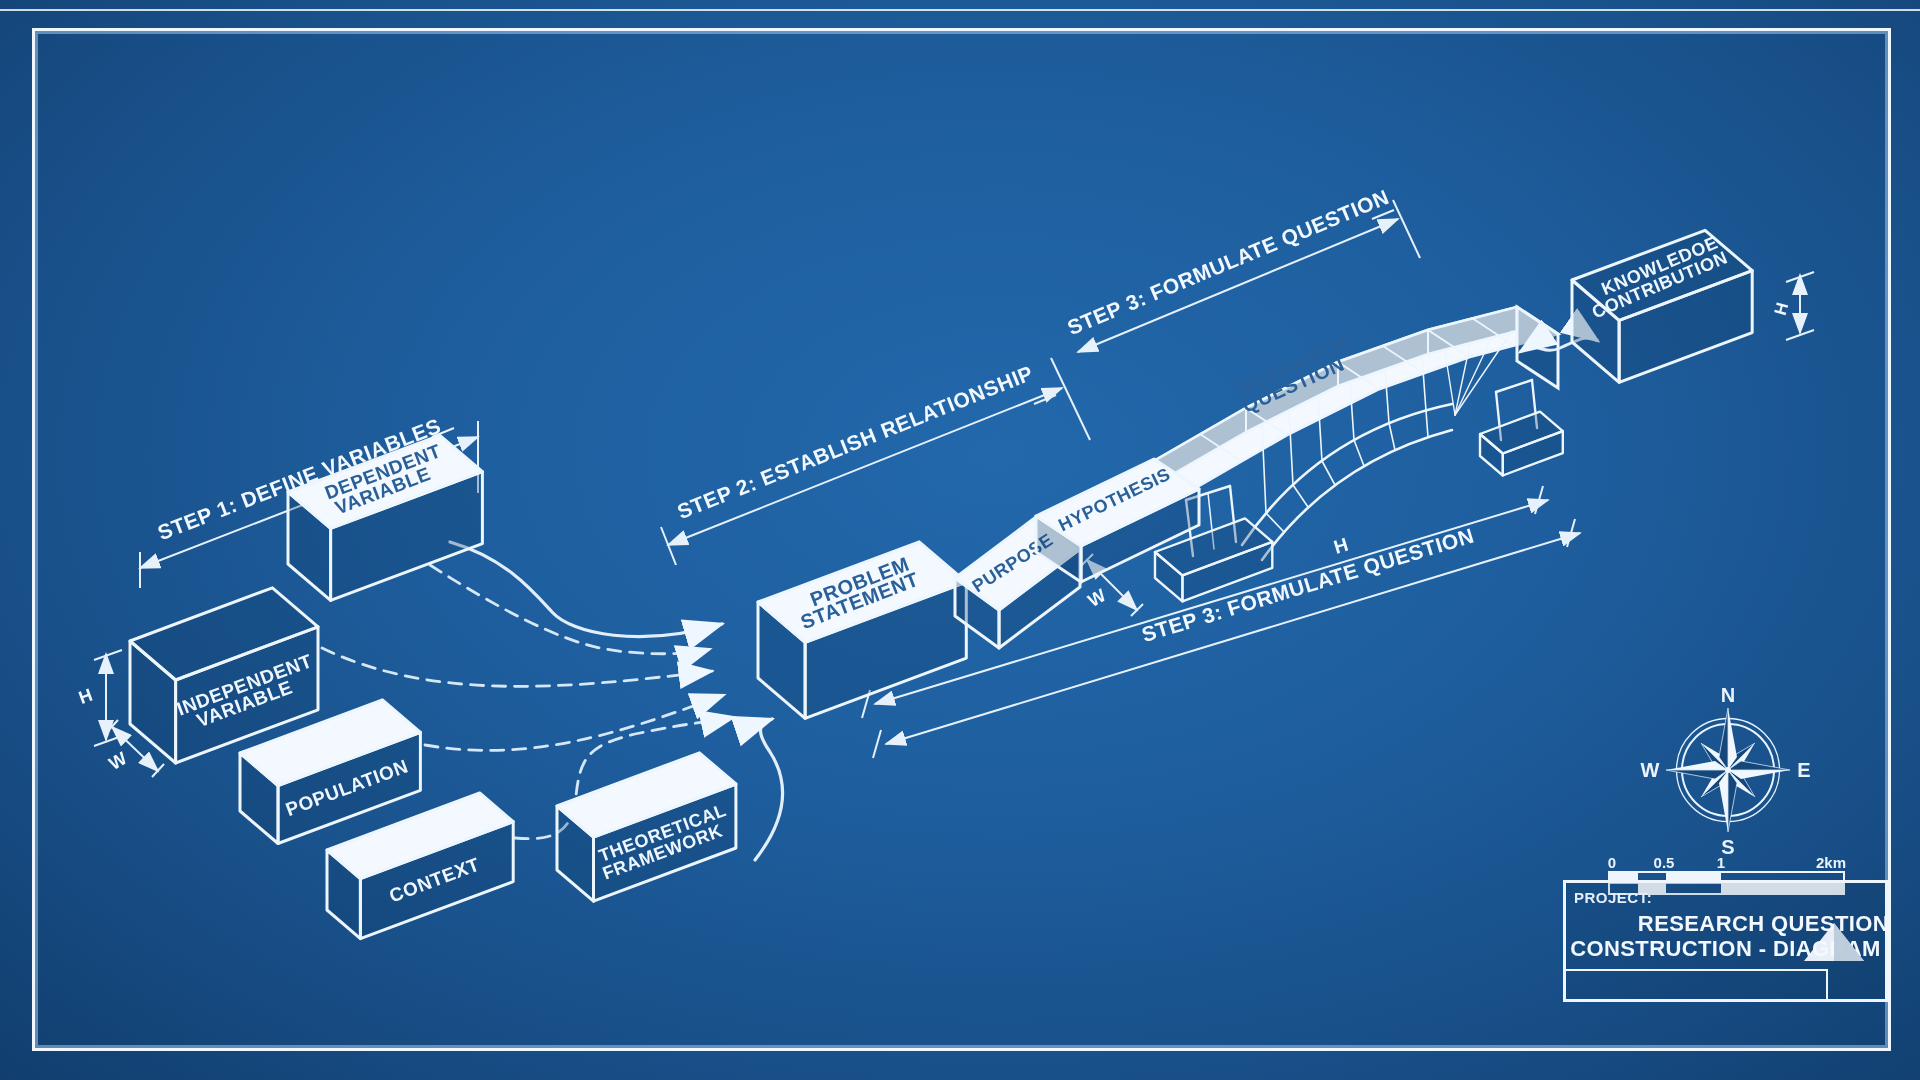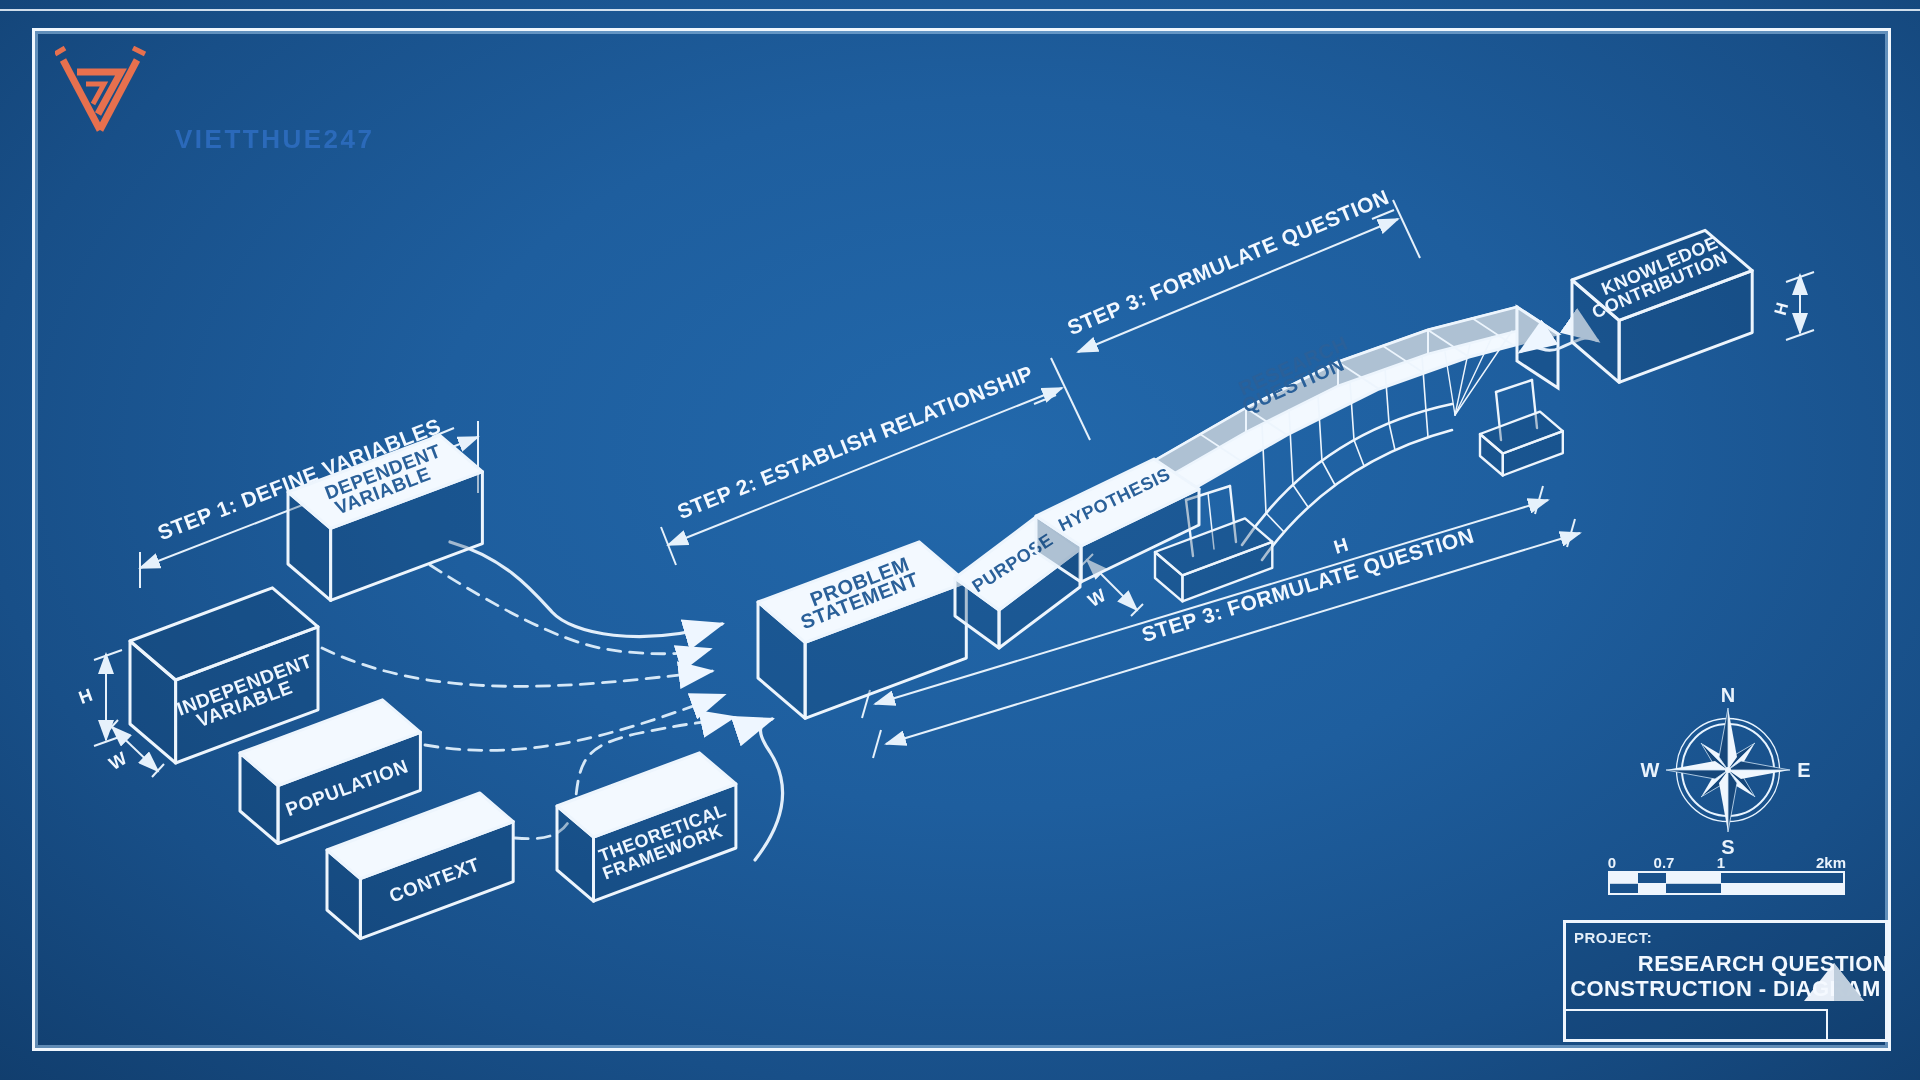--- a/index.html
+++ b/index.html
@@ -15,52 +15,39 @@
   svg.scene{position:absolute;left:0;top:0;}
   text{font-family:"Liberation Sans",sans-serif;}
   
   .scalebar{position:absolute;left:1608px;top:854px;width:245px;}
   .sb-labels{position:relative;height:17px;font-size:15px;font-weight:bold;color:#eaf3fc;}
   .sb-labels span{position:absolute;transform:translateX(-50%);white-space:nowrap;}
   .sb-bar{position:relative;width:233px;height:20px;border:2px solid #eef5fd;}
   .sb-bar .seg{position:absolute;background:#eef5fd;height:10px;}
   .sb-mid{position:absolute;left:0;top:10px;width:100%;height:1px;background:#eef5fd;opacity:.8;}
   
-  .titleblock{position:absolute;left:1563px;top:920px;width:319px;height:116px;
+  .titleblock{position:absolute;left:1563px;top:880px;width:319px;height:116px;
     border:3px solid #eef5fd;background:rgba(10,40,75,.12);}
   .tb-project{position:absolute;left:8px;top:6px;font-size:15px;font-weight:bold;
     letter-spacing:.5px;color:#e4eff9;}
   .tb-line1{position:absolute;left:0;top:28px;width:100%;text-align:center;
     font-size:22px;font-weight:bold;color:#f2f8ff;letter-spacing:.4px;padding-left:38px;}
   .tb-line2{position:absolute;left:0;top:53px;width:100%;text-align:center;
     font-size:22px;font-weight:bold;color:#f2f8ff;letter-spacing:.4px;}
   .tb-divider{position:absolute;left:0;top:86px;width:260px;height:2px;background:#eef5fd;}
   .tb-vline{position:absolute;left:260px;top:86px;width:2px;height:30px;background:#eef5fd;}
   .tb-mountain{position:absolute;left:232px;top:32px;}
 </style>
 </head>
 <body>
 
 <div class="stage">
   <div class="topline"></div>
   <div class="frame"></div>
 
-  <div class="logo">
-    <svg width="100" height="100" viewBox="0 0 100 100">
-      <g stroke="#e7704e" stroke-width="7" fill="none">
-        <path d="M8,14 L45,84"></path>
-        <path d="M45,84 L82,14"></path>
-        <path d="M22,26 L66,26 L43,68"></path>
-        <path d="M31,38 L49,38 L38,58" stroke-width="5"></path>
-        <path d="M0,8 L10,2" stroke-width="5"></path>
-        <path d="M78,2 L90,8" stroke-width="5"></path>
-      </g>
-    </svg>
-    <div class="brand">VIETTHUE247</div>
-  </div>
 
   <svg id="scene" class="scene" width="1920" height="1080" viewBox="0 0 1920 1080">
     <defs>
       <marker id="arw" markerWidth="14" markerHeight="10" refX="12" refY="5" orient="auto-start-reverse">
         <path d="M0,0 L13,5 L0,10 Z" fill="#eef6ff"></path>
       </marker>
       <marker id="dimarw" markerWidth="12" markerHeight="8" refX="10" refY="4" orient="auto-start-reverse">
         <path d="M0,0 L11,4 L0,8 Z" fill="#e6f1fb"></path>
       </marker>
     </defs>
@@ -244,21 +231,21 @@
         <text x="1728" y="702" text-anchor="middle" font-size="20" font-weight="bold" fill="#eaf3fc">N</text>
         <text x="1804" y="777" text-anchor="middle" font-size="20" font-weight="bold" fill="#eaf3fc">E</text>
         <text x="1728" y="854" text-anchor="middle" font-size="20" font-weight="bold" fill="#eaf3fc">S</text>
         <text x="1650" y="777" text-anchor="middle" font-size="20" font-weight="bold" fill="#eaf3fc">W</text>
       </g>
   </svg>
 
   <div class="scalebar">
     <div class="sb-labels">
       <span style="left:4px">0</span>
-      <span style="left:56px">0.7</span>
+      <span style="left:56px">0.5</span>
       <span style="left:113px">1</span>
       <span style="left:223px">2km</span>
     </div>
     <div class="sb-bar">
       <div class="seg" style="left:0;top:0;width:28px"></div>
       <div class="seg" style="left:56px;top:0;width:55px"></div>
       <div class="seg" style="left:28px;top:10px;width:28px"></div>
       <div class="seg" style="left:111px;top:10px;width:122px"></div>
       <div class="sb-mid"></div>
     </div>

